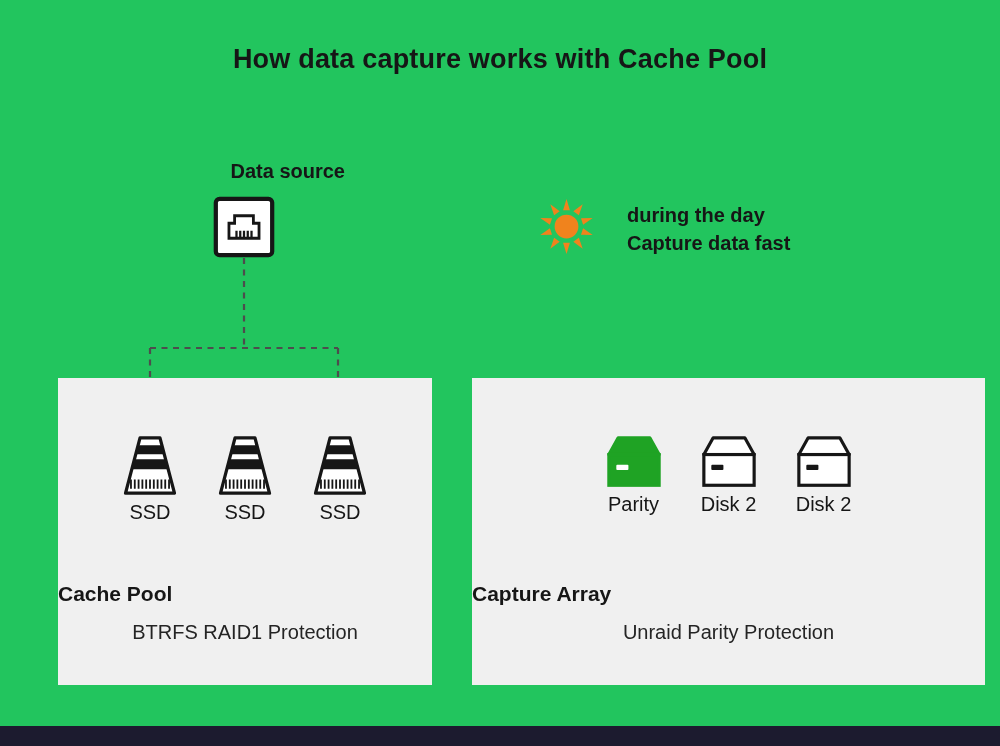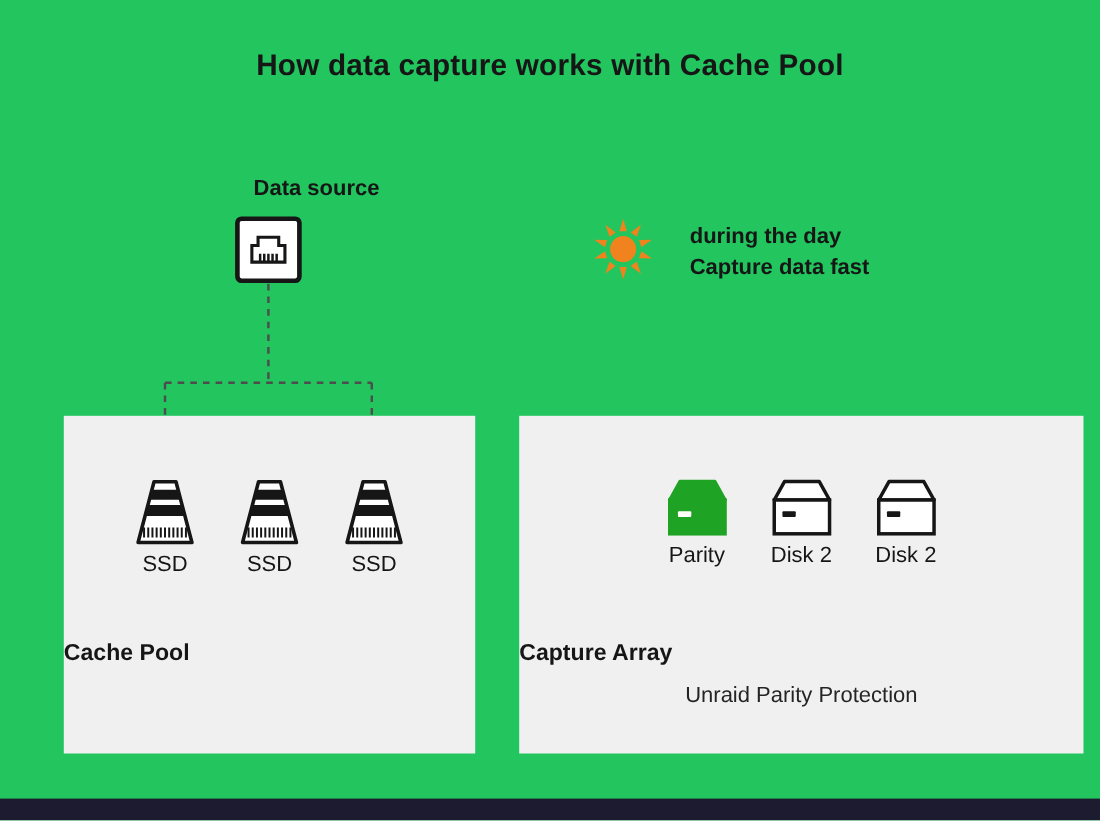--- a/index.html
+++ b/index.html
@@ -125,20 +125,21 @@
             <polygon points="18.8,11 45.2,11 47.9,21 16.1,21" class="ink-fill"></polygon>
             <polygon points="14.9,26.5 49.1,26.5 52,37.5 12,37.5" class="ink-fill"></polygon>
             <path d="M11 49 V59 M15.2 49 V59 M19.4 49 V59 M23.6 49 V59 M27.8 49 V59 M32 49 V59 M36.2 49 V59 M40.4 49 V59 M44.6 49 V59 M48.8 49 V59 M53 49 V59" class="ink-stroke" stroke-width="2" fill="none"></path>
           </svg>
         </span>
         <span class="drive-label">SSD</span>
       </div>
 
     </div>
     <div class="panel-title">Cache Pool</div>
+    <div class="panel-sub">BTRFS RAID1 Protection</div>
   </section>
 
   <section class="panel panel-right">
     <div class="drives">
 
       <div class="drive">
         <span>
           <svg width="60" height="54" viewBox="0 0 64 58">
             <polygon points="15,3 49,3 59,21 5,21" class="parity-shape" stroke-width="3.4" stroke-linejoin="round"></polygon>
             <rect x="5" y="21" width="54" height="33" class="parity-shape" stroke-width="3.4"></rect>

